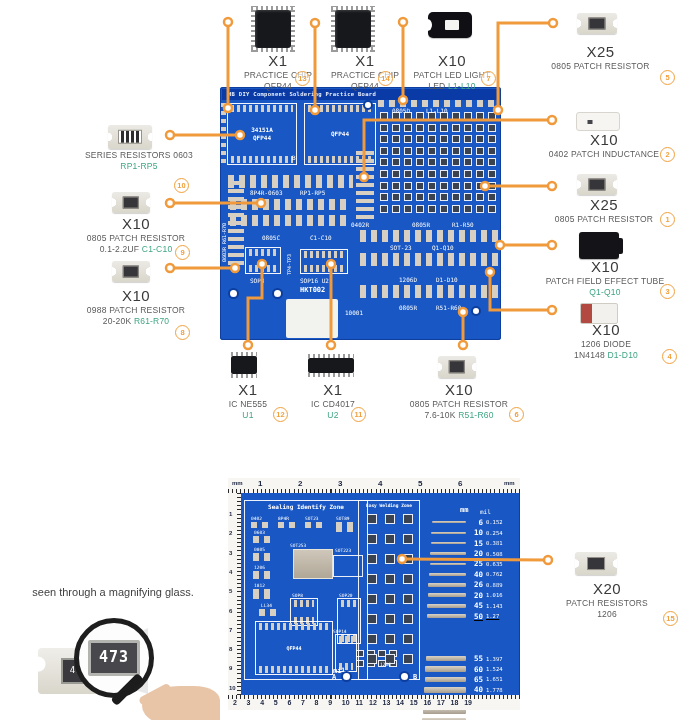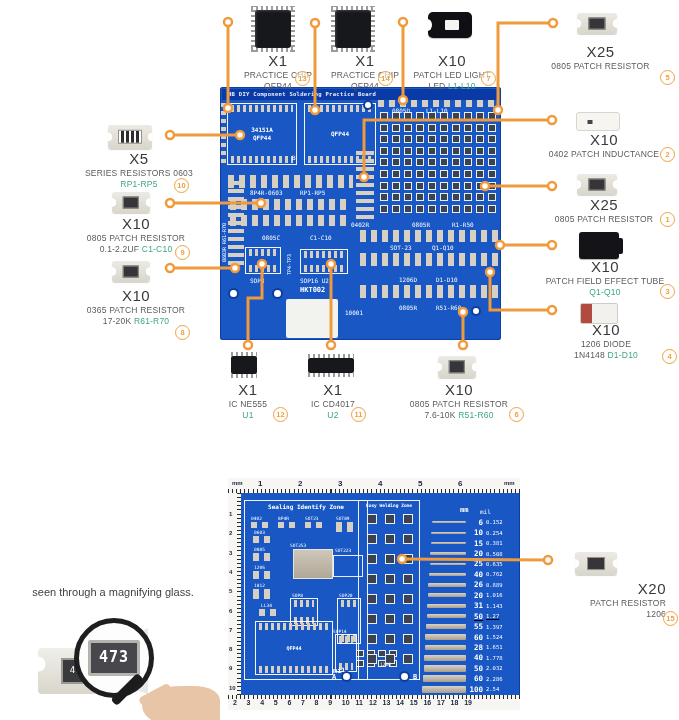--- a/index.html
+++ b/index.html
@@ -236,37 +236,36 @@
   </div>
   <span class="numc" style="left:481px;top:71px;">7</span>
 
   <div class="lbl" style="left:548px;top:43px;width:105px;">
     <div class="qty">X25</div>
     <div class="nm">0805 PATCH RESISTOR</div>
   </div>
   <span class="numc" style="left:660px;top:70px;">5</span>
 
   <div class="lbl" style="left:58px;top:150px;width:162px;">
-    <div class="qty">X5</div>
     <div class="nm">SERIES RESISTORS 0603</div>
     <div class="nm"><span class="ref">RP1-RP5</span></div>
   </div>
   <span class="numc" style="left:174px;top:178px;">10</span>
 
   <div class="lbl" style="left:52px;top:215px;width:168px;">
     <div class="qty">X10</div>
     <div class="nm">0805 PATCH RESISTOR</div>
     <div class="nm"><span>0.1-2.2UF</span> <span class="ref">C1-C10</span></div>
   </div>
   <span class="numc" style="left:175px;top:245px;">9</span>
 
   <div class="lbl" style="left:52px;top:287px;width:168px;">
     <div class="qty">X10</div>
-    <div class="nm">0365 PATCH RESISTOR</div>
-    <div class="nm"><span>17-20K</span> <span class="ref">R61-R70</span></div>
+    <div class="nm">0988 PATCH RESISTOR</div>
+    <div class="nm"><span>20-20K</span> <span class="ref">R61-R70</span></div>
   </div>
   <span class="numc" style="left:175px;top:325px;">8</span>
 
   <div class="lbl" style="left:540px;top:131px;width:128px;">
     <div class="qty">X10</div>
     <div class="nm">0402 PATCH INDUCTANCE</div>
   </div>
   <span class="numc" style="left:660px;top:147px;">2</span>
 
   <div class="lbl" style="left:548px;top:196px;width:112px;">
@@ -303,23 +302,23 @@
   </div>
   <span class="numc" style="left:351px;top:407px;">11</span>
 
   <div class="lbl" style="left:394px;top:381px;width:130px;">
     <div class="qty">X10</div>
     <div class="nm">0805 PATCH RESISTOR</div>
     <div class="nm"><span>7.6-10K</span> <span class="ref">R51-R60</span></div>
   </div>
   <span class="numc" style="left:509px;top:407px;">6</span>
 
-  <div class="lbl" style="left:548px;top:580px;width:118px;text-align:right;">
+  <div class="lbl" style="left:548px;top:580px;width:118px;">
     <div class="qty">X20</div>
-    <div class="nm">PATCH RESISTOR</div>
+    <div class="nm">PATCH RESISTORS</div>
     <div class="nm"><span>1206</span></div>
   </div>
   <span class="numc" style="left:663px;top:611px;">15</span>
 
   <div class="pcb" style="left:220px;top:87px;width:281px;height:253px;">
     <div class="p1title">HB DIY Component Soldering Practice Board</div>
 
     <div class="fp" style="left:7px;top:16px;width:68px;height:60px;">
       <div class="fplabel"><span>34151A</span><br><span>QFP44</span></div>
     </div>
@@ -635,49 +634,49 @@
           <div style="width: 46px; display: flex; justify-content: flex-end;">
             <div class="mstrip" style="width: 38.2px; height: 3.95px;"></div>
           </div>
           <div class="mmv">20</div>
           <div class="milv">1.016</div>
         </div>
         <div class="mrow" style="height: 10.45px;">
           <div style="width: 46px; display: flex; justify-content: flex-end;">
             <div class="mstrip" style="width: 38.8px; height: 4.3px;"></div>
           </div>
-          <div class="mmv">31</div>
+          <div class="mmv">45</div>
           <div class="milv">1.143</div>
         </div>
         <div class="mrow" style="height: 10.45px; text-decoration: underline;">
           <div style="width: 46px; display: flex; justify-content: flex-end;">
             <div class="mstrip" style="width: 39.4px; height: 4.65px;"></div>
           </div>
           <div class="mmv">50</div>
           <div class="milv">1.27</div>
         </div>
-        <div class="mrow" style="height: 10.45px;">
+        <div class="mrow" style="height: 10.45px; margin-top: 32px;">
           <div style="width: 46px; display: flex; justify-content: flex-end;">
             <div class="mstrip" style="width: 40px; height: 5px;"></div>
           </div>
           <div class="mmv">55</div>
           <div class="milv">1.397</div>
         </div>
         <div class="mrow" style="height: 10.45px;">
           <div style="width: 46px; display: flex; justify-content: flex-end;">
             <div class="mstrip" style="width: 40.6px; height: 5.35px;"></div>
           </div>
           <div class="mmv">60</div>
           <div class="milv">1.524</div>
         </div>
         <div class="mrow" style="height: 10.45px;">
           <div style="width: 46px; display: flex; justify-content: flex-end;">
             <div class="mstrip" style="width: 41.2px; height: 5.7px;"></div>
           </div>
-          <div class="mmv">28</div>
+          <div class="mmv">65</div>
           <div class="milv">1.651</div>
         </div>
         <div class="mrow" style="height: 10.45px;">
           <div style="width: 46px; display: flex; justify-content: flex-end;">
             <div class="mstrip" style="width: 41.8px; height: 6.05px;"></div>
           </div>
           <div class="mmv">40</div>
           <div class="milv">1.778</div>
         </div>
         <div class="mrow" style="height: 10.45px;">

